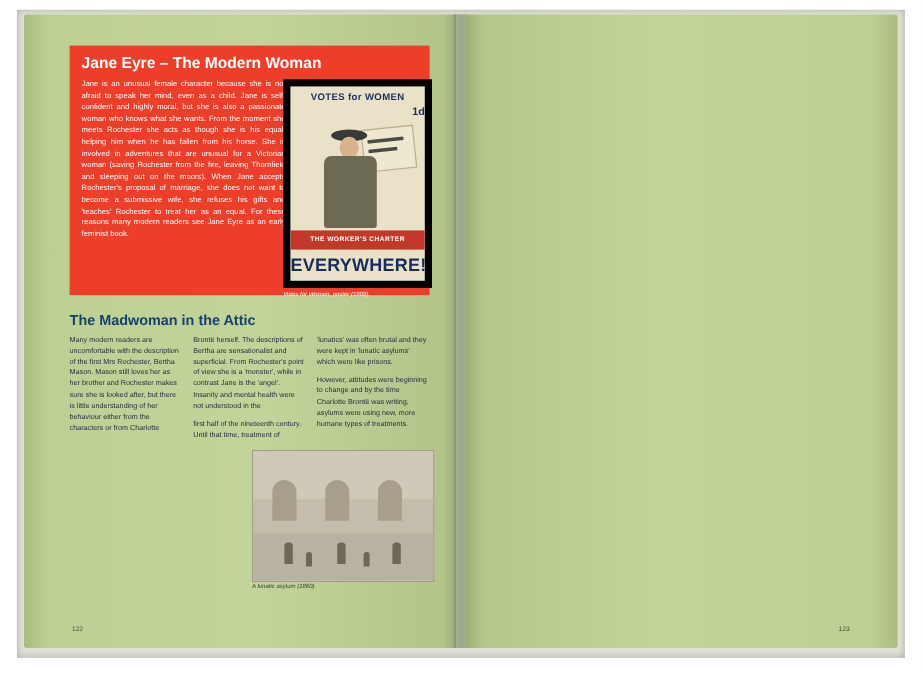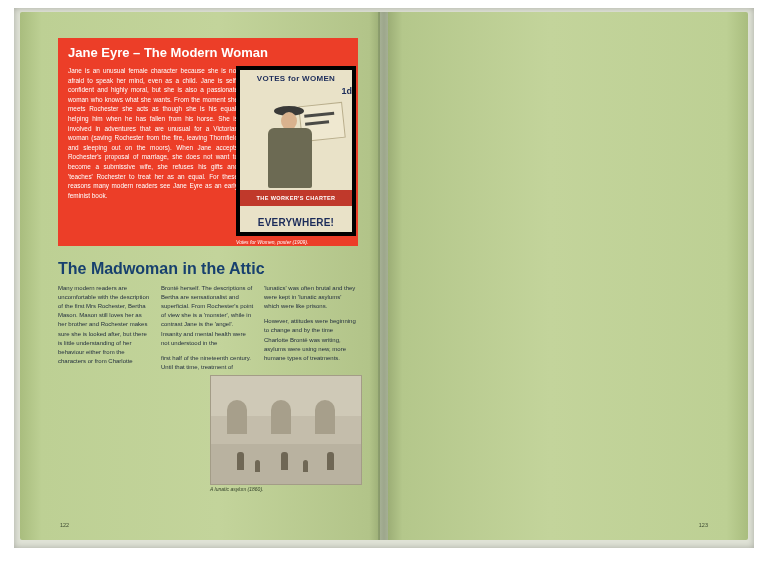--- a/index.html
+++ b/index.html
@@ -101,21 +101,21 @@
   .poster-wrap {
     position: absolute;
     right: 10px;
     top: 28px;
     width: 112px;
   }
   .poster {
     width: 112px;
     height: 162px;
     background: #e9e2c8;
-    border: 4px solid #000000;
+    border: 6px solid #000000;
     position: relative;
     overflow: hidden;
   }
   .poster .p-head {
     position: absolute;
     top: 4px; left: 0; right: 0;
     text-align: center;
     color: #1c2c5a;
     font-weight: bold;
     font-size: 8px;
@@ -177,42 +177,42 @@
     text-align: center;
     line-height: 16px;
     letter-spacing: 0.4px;
   }
   .poster .p-foot {
     position: absolute;
     left: 0; right: 0; bottom: 4px;
     text-align: center;
     color: #1c2c5a;
     font-weight: bold;
-    font-size: 10px;
+    font-size: 15px;
     letter-spacing: 0.2px;
   }
   .caption {
     font-size: 5px;
     font-style: italic;
     line-height: 1.3;
     margin-top: 3px;
   }
   .caption-white { color: #ffffff; }
 
   
   #sec-madwoman {
     position: absolute;
     left: 38px;
     top: 248px;
     width: 300px;
     color: #1a2b4a;
   }
   #sec-madwoman h2 {
     margin: 0 0 6px 0;
-    font-size: 16px;
+    font-size: 12px;
     color: #17406e;
     font-weight: bold;
   }
   .cols {
     column-count: 3;
     column-gap: 9px;
     font-size: 6px;
     line-height: 1.52;
     color: #24303f;
     text-align: left;

